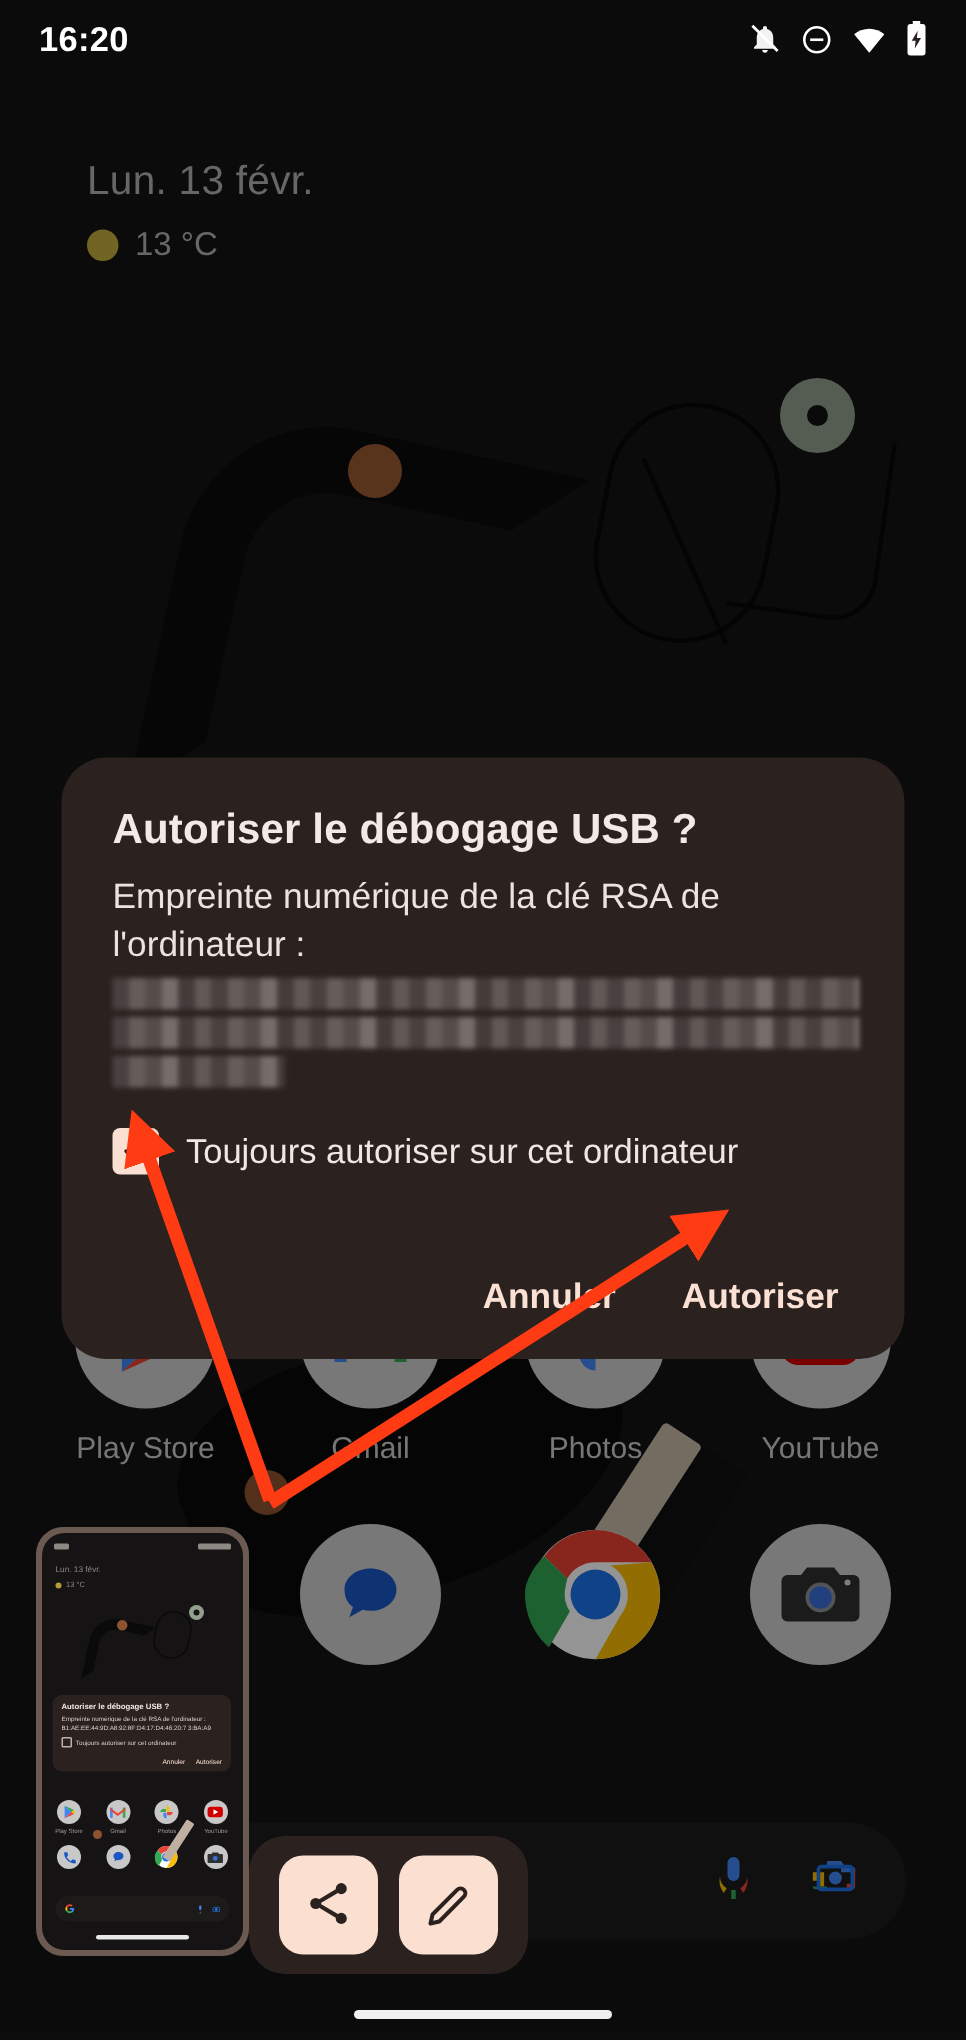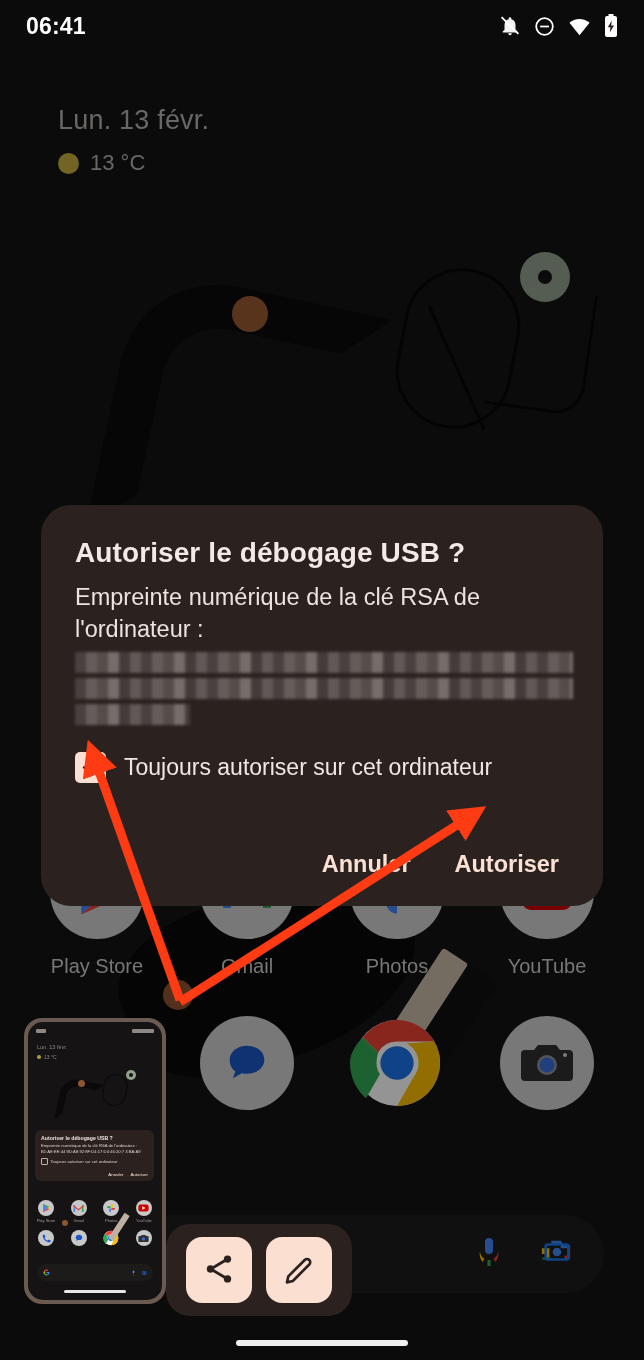--- a/index.html
+++ b/index.html
@@ -485,21 +485,21 @@
     <div class="wp-shape wp-diag"></div>
     <div class="wp-shape wp-circle"></div>
     <div class="wp-shape wp-circle-dot"></div>
     <div class="wp-shape wp-blob1"></div>
     <div class="wp-shape wp-stick-dark"></div>
     <div class="wp-shape wp-stick"></div>
     <div class="wp-shape wp-dot-orange"></div>
   </div>
 
   <div class="statusbar">
-    <div class="status-time">06:41</div>
+    <div class="status-time">16:20</div>
     <div class="status-icons">
       <span>
         <svg width="22" height="22" viewBox="0 0 24 24" fill="#ffffff">
           <path d="M12 22c1.1 0 2-.9 2-2h-4c0 1.1.9 2 2 2z"></path>
           <path d="M18 16v-5c0-3.07-1.64-5.64-4.5-6.32V4c0-.83-.67-1.5-1.5-1.5S10.5 3.17 10.5 4v.68C7.63 5.36 6 7.92 6 11v5l-2 2v1h16v-1l-2-2z" opacity="0.95"></path>
           <rect x="2.5" y="2" width="2" height="26" transform="rotate(-45 3.5 3)" fill="#ffffff"></rect>
         </svg>
       </span>
       <span>
         <svg width="21" height="21" viewBox="0 0 24 24">

